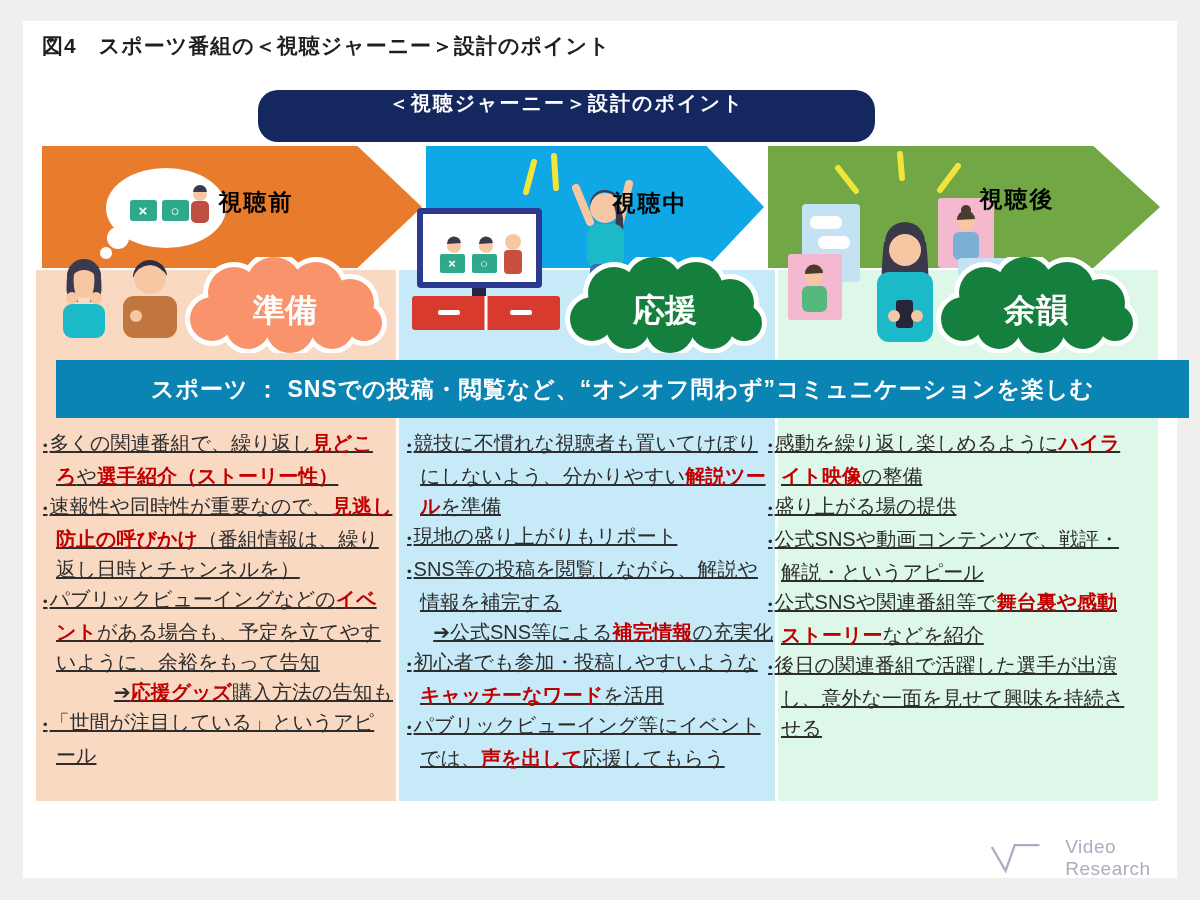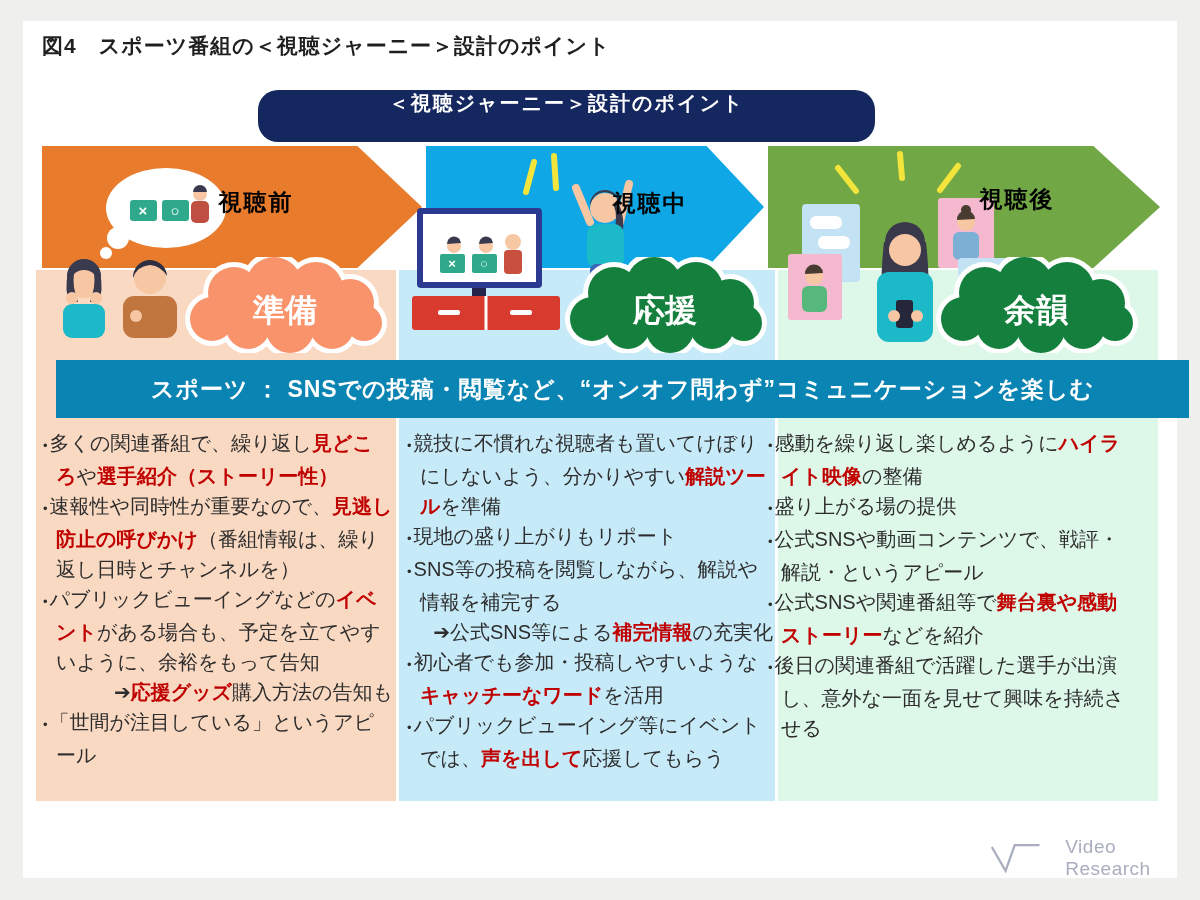--- a/index.html
+++ b/index.html
@@ -44,21 +44,21 @@
 
   .summary-bar { position:absolute; left:36px; top:360px; width:1133px; height:58px; z-index:6;
                  display:flex; align-items:center; justify-content:center;margin-left:20px; }
   .summary-bar span { color:#FFFFFF; font-size:23px; font-weight:bold; letter-spacing:1px; }
 
   .bullets { position:absolute; top:428px; z-index:7; font-size:20px; line-height:30px;
              color:#2D2D2D; font-weight:500; }
   .bul-1 { left:43px;  width:350px; }
   .bul-2 { left:407px; width:366px; }
   .bul-3 { left:768px; width:361px; }
-  .bullet { padding-left:13px; text-indent:-13px; }
+  .bullet { padding-left:13px; text-indent:-13px;text-decoration:underline; }
   .bullet.sub { text-indent:0;text-align:right; }
   .bullet .dot { font-size:13px; padding-right:2px; }
   .hl { color:#C00000; font-weight:bold; }
 
   .logo { position:absolute; left:990px; top:836px; z-index:2; display:flex; align-items:center; gap:24px; }
   .logo-text { color:#A9AEBE; font-size:19px; letter-spacing:0.5px; }
 </style>
 </head>
 <body>
 

